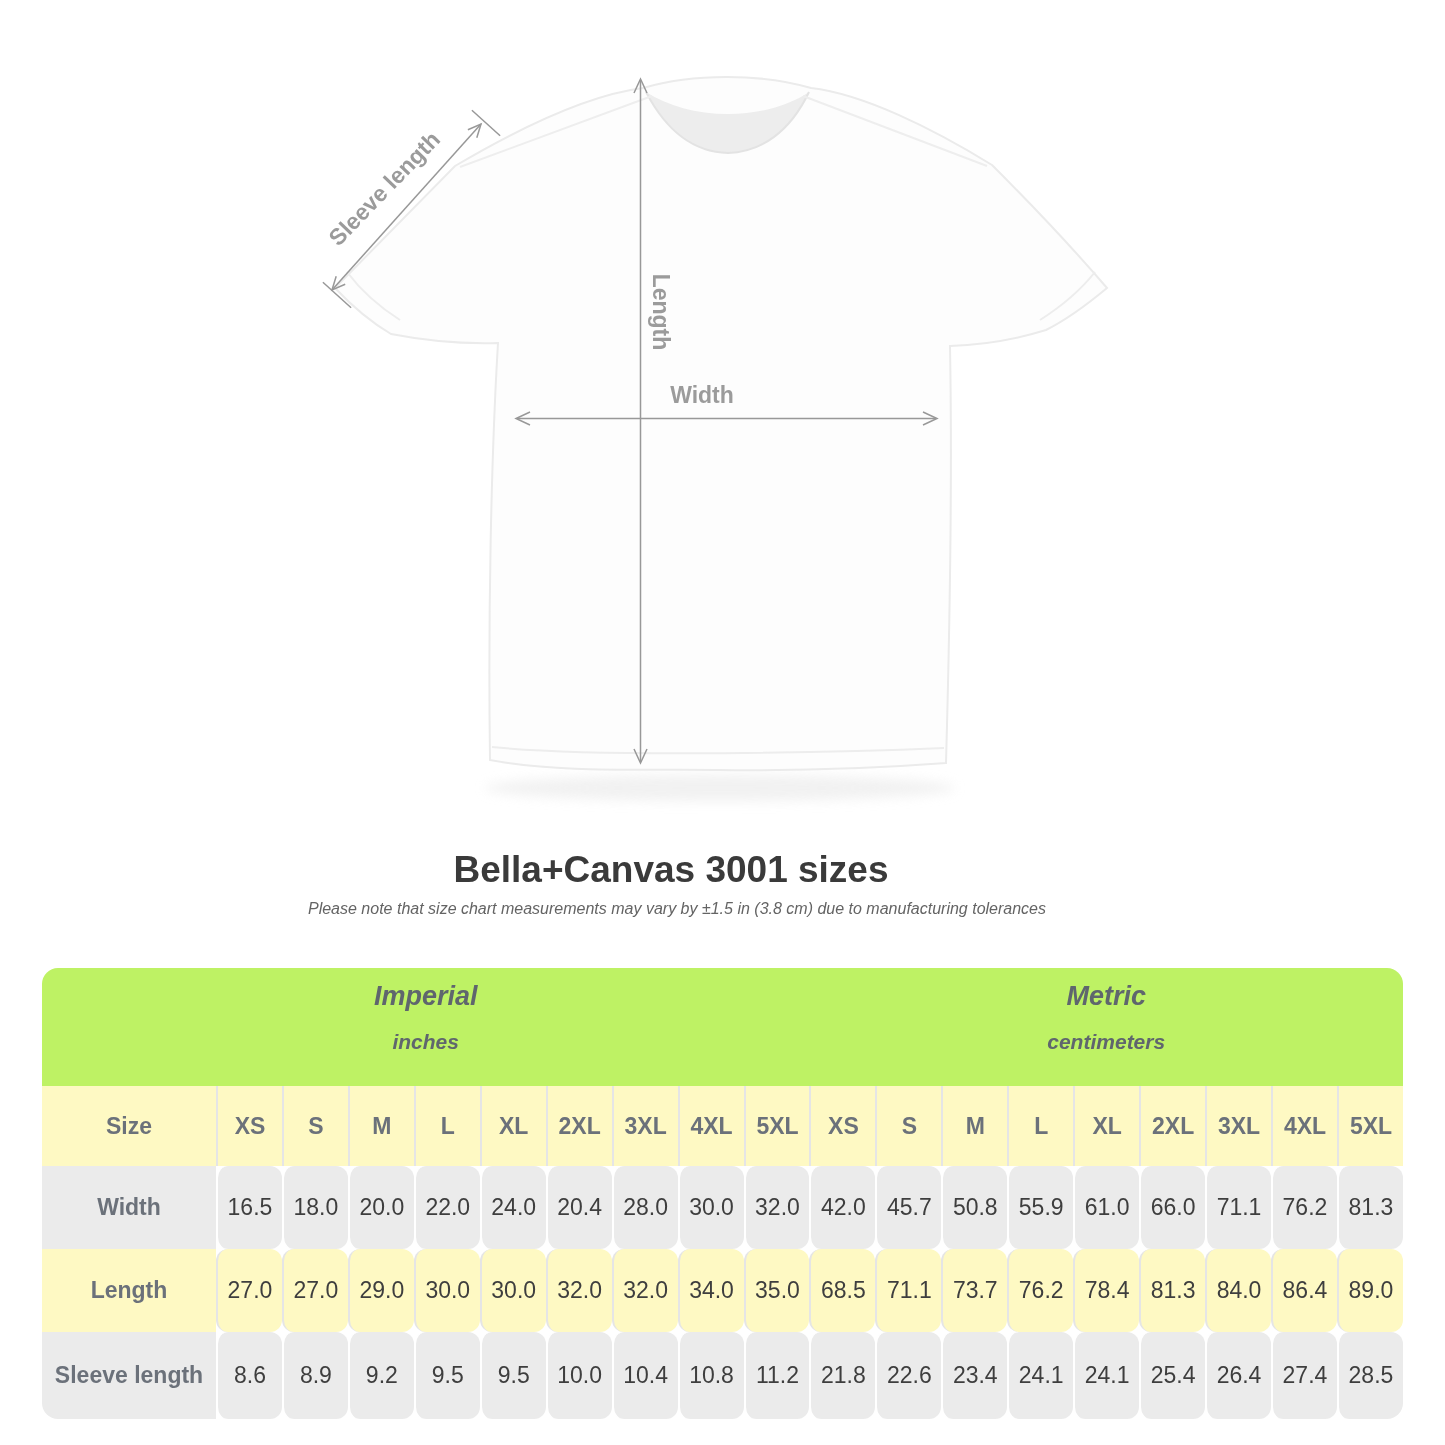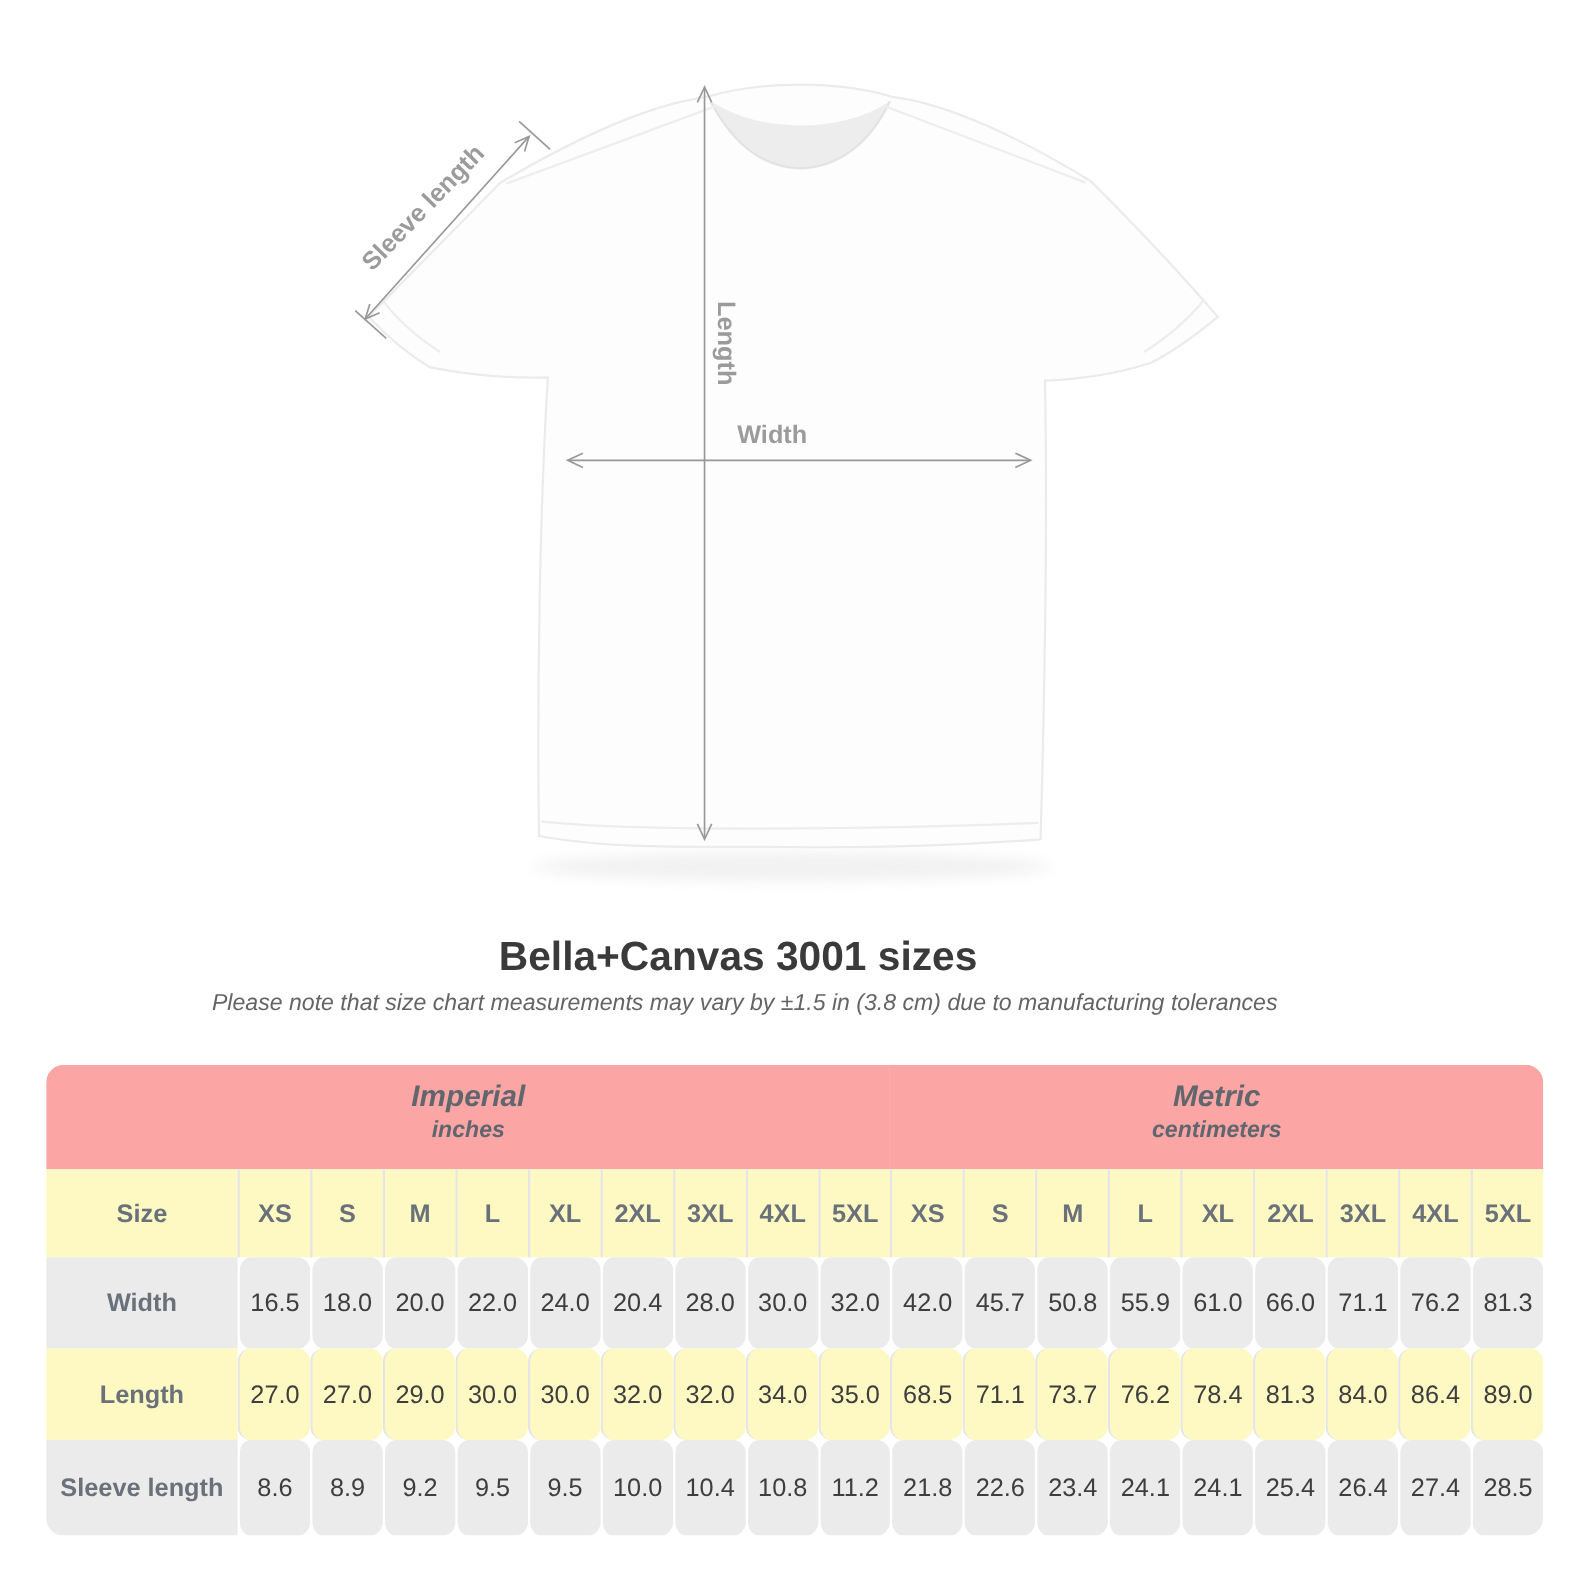--- a/index.html
+++ b/index.html
@@ -7,30 +7,30 @@
         font-family:"Liberation Sans", sans-serif;}
 
   
   .diagram{position:absolute;top:0;left:0;width:1445px;height:830px;}
   .diagram svg{display:block;}
   .dim-label{font-family:"Liberation Sans",sans-serif;font-weight:bold;font-size:23px;fill:#9b9b9b;}
 
   
   .caption{position:absolute;top:848px;left:0;width:1342px;text-align:center;}
   .caption h1{margin:0;font-size:37px;line-height:44px;font-weight:bold;color:#3a3a3a;}
-  .caption p{margin:8px 0 0 0;font-size:21px;font-style:italic;color:#646464;padding-left:12px;}
+  .caption p{margin:8px 0 0 0;font-size:16px;font-style:italic;color:#646464;padding-left:12px;}
 
   
   .table-wrap{position:absolute;top:968px;left:42px;width:1361px;border-radius:16px;overflow:hidden;}
   table.size-table{width:100%;table-layout:fixed;border-collapse:separate;border-spacing:0;}
   col.col-label{width:174px;}
 
-  tr.unit-row th{background:#fca5a5;vertical-align:top;padding-top:13px;height:95px;box-sizing:border-box;}
+  tr.unit-row th{background:#bef264;vertical-align:top;padding-top:13px;height:118px;box-sizing:border-box;}
   .unit-name{font-size:27px;font-weight:bold;font-style:italic;color:#5f666d;}
-  .unit-sub{font-size:21px;font-style:italic;color:#5f666d;margin-top:4px;}
+  .unit-sub{font-size:21px;font-style:italic;color:#5f666d;margin-top:18px;}
 
   tr.size-row th{height:80px;}
   tr.data-row th, tr.data-row td{height:83px;}
   tr.data-row:last-child th, tr.data-row:last-child td{height:87px;}
 
   th,td{text-align:center;vertical-align:middle;padding:0;}
   th.lbl, tr.size-row th{font-size:23px;font-weight:bold;color:#6b717a;}
   td{font-size:23px;font-weight:normal;color:#3e3e3e;border-radius:12px;}
 
   tr.row-white th, tr.row-white td{background:#fef9c3;border-left:2px solid #e5e5e5;}

